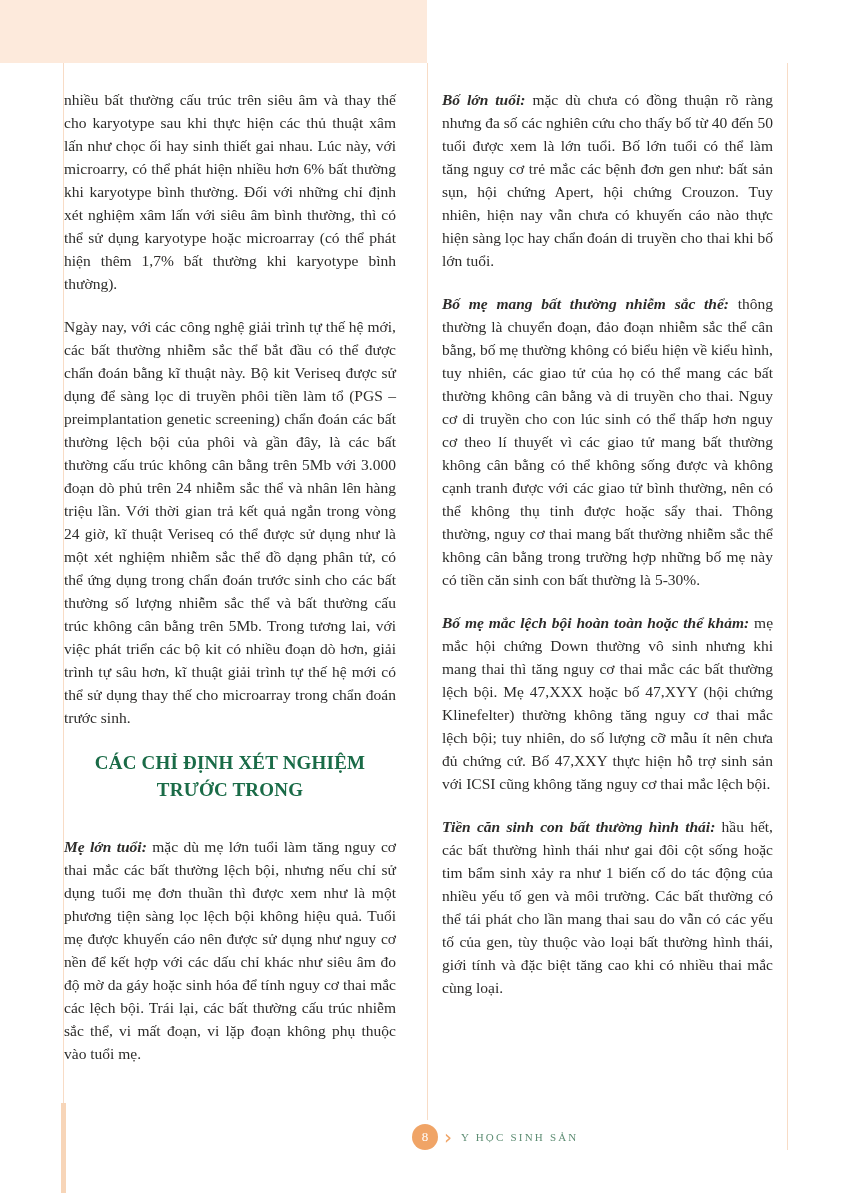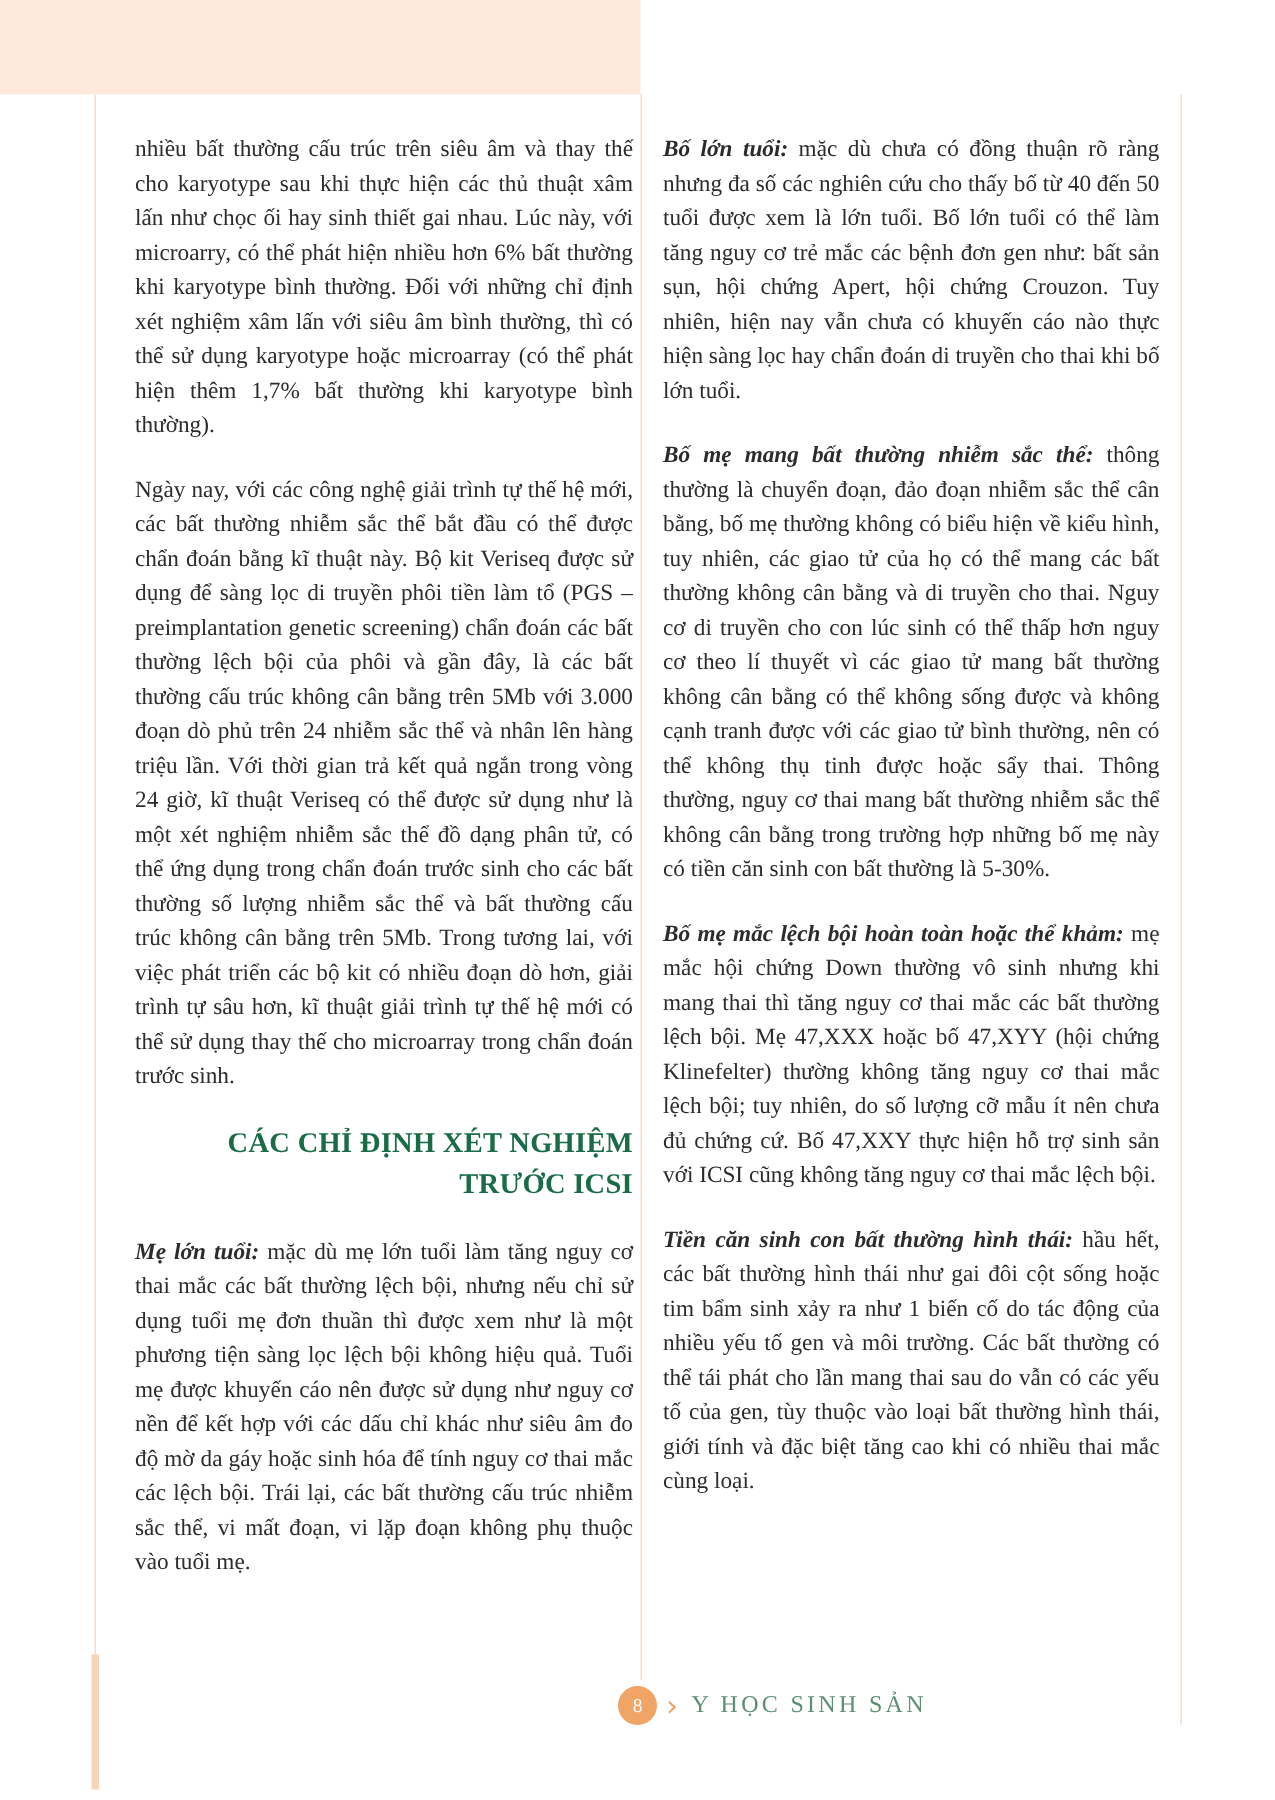--- a/index.html
+++ b/index.html
@@ -31,30 +31,30 @@
   .vline-right{left:787px;top:63px;height:1087px;}
   .vbar-bottom{
     position:absolute;left:61px;top:1103px;width:5px;height:90px;
     background:var(--bar-peach);
   }
   .col{
     position:absolute;top:88px;
     font-size:15.5px;line-height:23px;
     text-align:justify;
   }
-  .col-left{left:90px;width:332px;}
+  .col-left{left:64px;width:332px;}
   .col-right{left:442px;width:331px;}
   .col p{margin:0 0 20px 0;}
   .col p em{font-style:italic;font-weight:bold;}
   .section-heading{
-    margin:20px 0 20px 0;
+    margin:20px 0 32px 0;
     color:var(--accent-green);
     font-size:19px;line-height:27px;
     font-weight:bold;
-    text-align:right;
+    text-align:center;
     letter-spacing:0.2px;
   }
   .section-heading span{display:block;}
   .footer{
     position:absolute;left:412px;top:1124px;height:26px;
     display:flex;align-items:center;
   }
   .page-circle{
     width:26px;height:26px;border-radius:50%;
     background:var(--footer-orange);
@@ -63,41 +63,41 @@
   }
   .chevron{
     color:var(--footer-orange);
     font-size:20px;line-height:26px;
     margin-left:6px;
     font-family:"DejaVu Sans",sans-serif;
   }
   .journal{
     margin-left:9px;
     color:var(--footer-green);
-    font-size:16px;letter-spacing:2.2px;
+    font-size:11px;letter-spacing:2.2px;
     white-space:nowrap;
   }
 </style>
 </head>
 <body>
 
 <div class="page">
 
   <div class="peach-block"></div>
   <div class="vline vline-left"></div>
   <div class="vline vline-mid"></div>
   <div class="vline vline-right"></div>
   <div class="vbar-bottom"></div>
 
   <div class="col col-left">
     <p><em></em><span>nhiều bất thường cấu trúc trên siêu âm và thay thế cho karyotype sau khi thực hiện các thủ thuật xâm lấn như chọc ối hay sinh thiết gai nhau. Lúc này, với microarry, có thể phát hiện nhiều hơn 6% bất thường khi karyotype bình thường. Đối với những chỉ định xét nghiệm xâm lấn với siêu âm bình thường, thì có thể sử dụng karyotype hoặc microarray (có thể phát hiện thêm 1,7% bất thường khi karyotype bình thường).</span></p>
     <p><em></em><span>Ngày nay, với các công nghệ giải trình tự thế hệ mới, các bất thường nhiễm sắc thể bắt đầu có thể được chẩn đoán bằng kĩ thuật này. Bộ kit Veriseq được sử dụng để sàng lọc di truyền phôi tiền làm tổ (PGS – preimplantation genetic screening) chẩn đoán các bất thường lệch bội của phôi và gần đây, là các bất thường cấu trúc không cân bằng trên 5Mb với 3.000 đoạn dò phủ trên 24 nhiễm sắc thể và nhân lên hàng triệu lần. Với thời gian trả kết quả ngắn trong vòng 24 giờ, kĩ thuật Veriseq có thể được sử dụng như là một xét nghiệm nhiễm sắc thể đồ dạng phân tử, có thể ứng dụng trong chẩn đoán trước sinh cho các bất thường số lượng nhiễm sắc thể và bất thường cấu trúc không cân bằng trên 5Mb. Trong tương lai, với việc phát triển các bộ kit có nhiều đoạn dò hơn, giải trình tự sâu hơn, kĩ thuật giải trình tự thế hệ mới có thể sử dụng thay thế cho microarray trong chẩn đoán trước sinh.</span></p>
     <h2 class="section-heading">
       <span>CÁC CHỈ ĐỊNH XÉT NGHIỆM</span>
-      <span>TRƯỚC ICSI</span>
+      <span>TRƯỚC TRONG</span>
     </h2>
     <p><em>Mẹ lớn tuổi:</em><span> mặc dù mẹ lớn tuổi làm tăng nguy cơ thai mắc các bất thường lệch bội, nhưng nếu chỉ sử dụng tuổi mẹ đơn thuần thì được xem như là một phương tiện sàng lọc lệch bội không hiệu quả. Tuổi mẹ được khuyến cáo nên được sử dụng như nguy cơ nền để kết hợp với các dấu chỉ khác như siêu âm đo độ mờ da gáy hoặc sinh hóa để tính nguy cơ thai mắc các lệch bội. Trái lại, các bất thường cấu trúc nhiễm sắc thể, vi mất đoạn, vi lặp đoạn không phụ thuộc vào tuổi mẹ.</span></p>
   </div>
 
   <div class="col col-right">
     <p><em>Bố lớn tuổi:</em><span> mặc dù chưa có đồng thuận rõ ràng nhưng đa số các nghiên cứu cho thấy bố từ 40 đến 50 tuổi được xem là lớn tuổi. Bố lớn tuổi có thể làm tăng nguy cơ trẻ mắc các bệnh đơn gen như: bất sản sụn, hội chứng Apert, hội chứng Crouzon. Tuy nhiên, hiện nay vẫn chưa có khuyến cáo nào thực hiện sàng lọc hay chẩn đoán di truyền cho thai khi bố lớn tuổi.</span></p>
     <p><em>Bố mẹ mang bất thường nhiễm sắc thể:</em><span> thông thường là chuyển đoạn, đảo đoạn nhiễm sắc thể cân bằng, bố mẹ thường không có biểu hiện về kiểu hình, tuy nhiên, các giao tử của họ có thể mang các bất thường không cân bằng và di truyền cho thai. Nguy cơ di truyền cho con lúc sinh có thể thấp hơn nguy cơ theo lí thuyết vì các giao tử mang bất thường không cân bằng có thể không sống được và không cạnh tranh được với các giao tử bình thường, nên có thể không thụ tinh được hoặc sẩy thai. Thông thường, nguy cơ thai mang bất thường nhiễm sắc thể không cân bằng trong trường hợp những bố mẹ này có tiền căn sinh con bất thường là 5-30%.</span></p>
     <p><em>Bố mẹ mắc lệch bội hoàn toàn hoặc thể khảm:</em><span> mẹ mắc hội chứng Down thường vô sinh nhưng khi mang thai thì tăng nguy cơ thai mắc các bất thường lệch bội. Mẹ 47,XXX hoặc bố 47,XYY (hội chứng Klinefelter) thường không tăng nguy cơ thai mắc lệch bội; tuy nhiên, do số lượng cỡ mẫu ít nên chưa đủ chứng cứ. Bố 47,XXY thực hiện hỗ trợ sinh sản với ICSI cũng không tăng nguy cơ thai mắc lệch bội.</span></p>
     <p><em>Tiền căn sinh con bất thường hình thái:</em><span> hầu hết, các bất thường hình thái như gai đôi cột sống hoặc tim bẩm sinh xảy ra như 1 biến cố do tác động của nhiều yếu tố gen và môi trường. Các bất thường có thể tái phát cho lần mang thai sau do vẫn có các yếu tố của gen, tùy thuộc vào loại bất thường hình thái, giới tính và đặc biệt tăng cao khi có nhiều thai mắc cùng loại.</span></p>
   </div>

